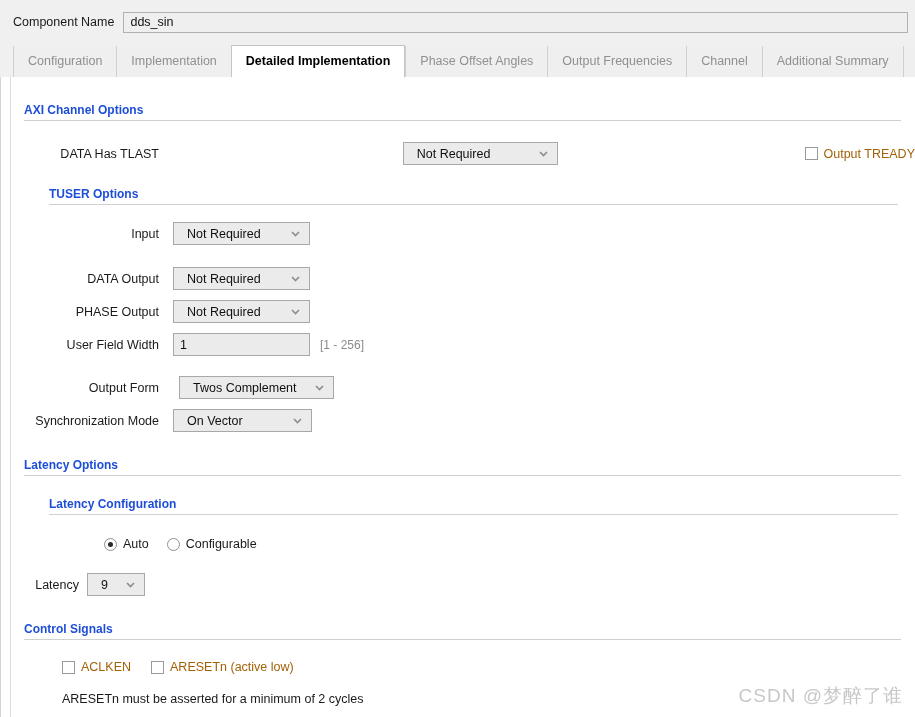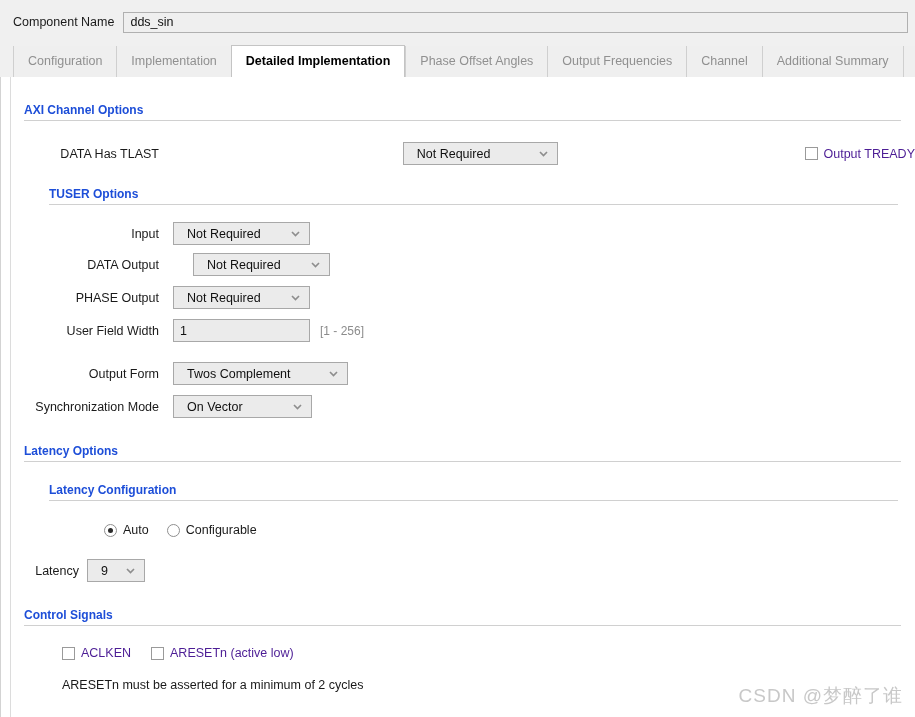--- a/index.html
+++ b/index.html
@@ -194,21 +194,21 @@
   }
   .cbox {
     width: 13px;
     height: 13px;
     border: 1px solid #9a9a9a;
     background: #ffffff;
     box-sizing: border-box;
     margin-right: 6px;
     flex: 0 0 auto;
   }
-  .cblabel { font-size: 12.5px; color: #4c1d95; }
+  .cblabel { font-size: 12.5px; color: #a16207; }
 
   
   .rdwrap {
     display: flex;
     align-items: center;
     white-space: nowrap;
   }
   .radio {
     width: 13px;
     height: 13px;
@@ -300,21 +300,21 @@
           <div class="combo" style="width:137px; margin-left:14px;">
             <span class="cval">Not Required</span>
             <span class="chev">
               <svg width="13" height="13" viewBox="0 0 13 13">
                 <path d="M3 5 L6.5 8.6 L10 5" fill="none" stroke="#8d8d8d" stroke-width="1.6"></path>
               </svg>
             </span>
           </div>
         </div>
 
-        <div class="row" style="margin-top:8px;gap:20px;">
+        <div class="row" style="margin-top:22px;">
           <div class="lbl" style="width:110px;">DATA Output</div>
           <div class="combo" style="width:137px; margin-left:14px;">
             <span class="cval">Not Required</span>
             <span class="chev">
               <svg width="13" height="13" viewBox="0 0 13 13">
                 <path d="M3 5 L6.5 8.6 L10 5" fill="none" stroke="#8d8d8d" stroke-width="1.6"></path>
               </svg>
             </span>
           </div>
         </div>
@@ -335,21 +335,21 @@
           <div class="lbl" style="width:110px;">User Field Width</div>
           <div class="txtinput" style="width:137px; margin-left:14px;">
             <span>1</span>
           </div>
           <div class="hint">[1 - 256]</div>
         </div>
       </div>
 
       <div class="row" style="margin-top:20px;">
         <div class="lbl" style="width:135px;">Output Form</div>
-        <div class="combo" style="width:175px; margin-left:14px;">
+        <div class="combo" style="width:155px; margin-left:20px;">
           <span class="cval">Twos Complement</span>
           <span class="chev">
             <svg width="13" height="13" viewBox="0 0 13 13">
               <path d="M3 5 L6.5 8.6 L10 5" fill="none" stroke="#8d8d8d" stroke-width="1.6"></path>
             </svg>
           </span>
         </div>
       </div>
 
       <div class="row" style="margin-top:10px;">

